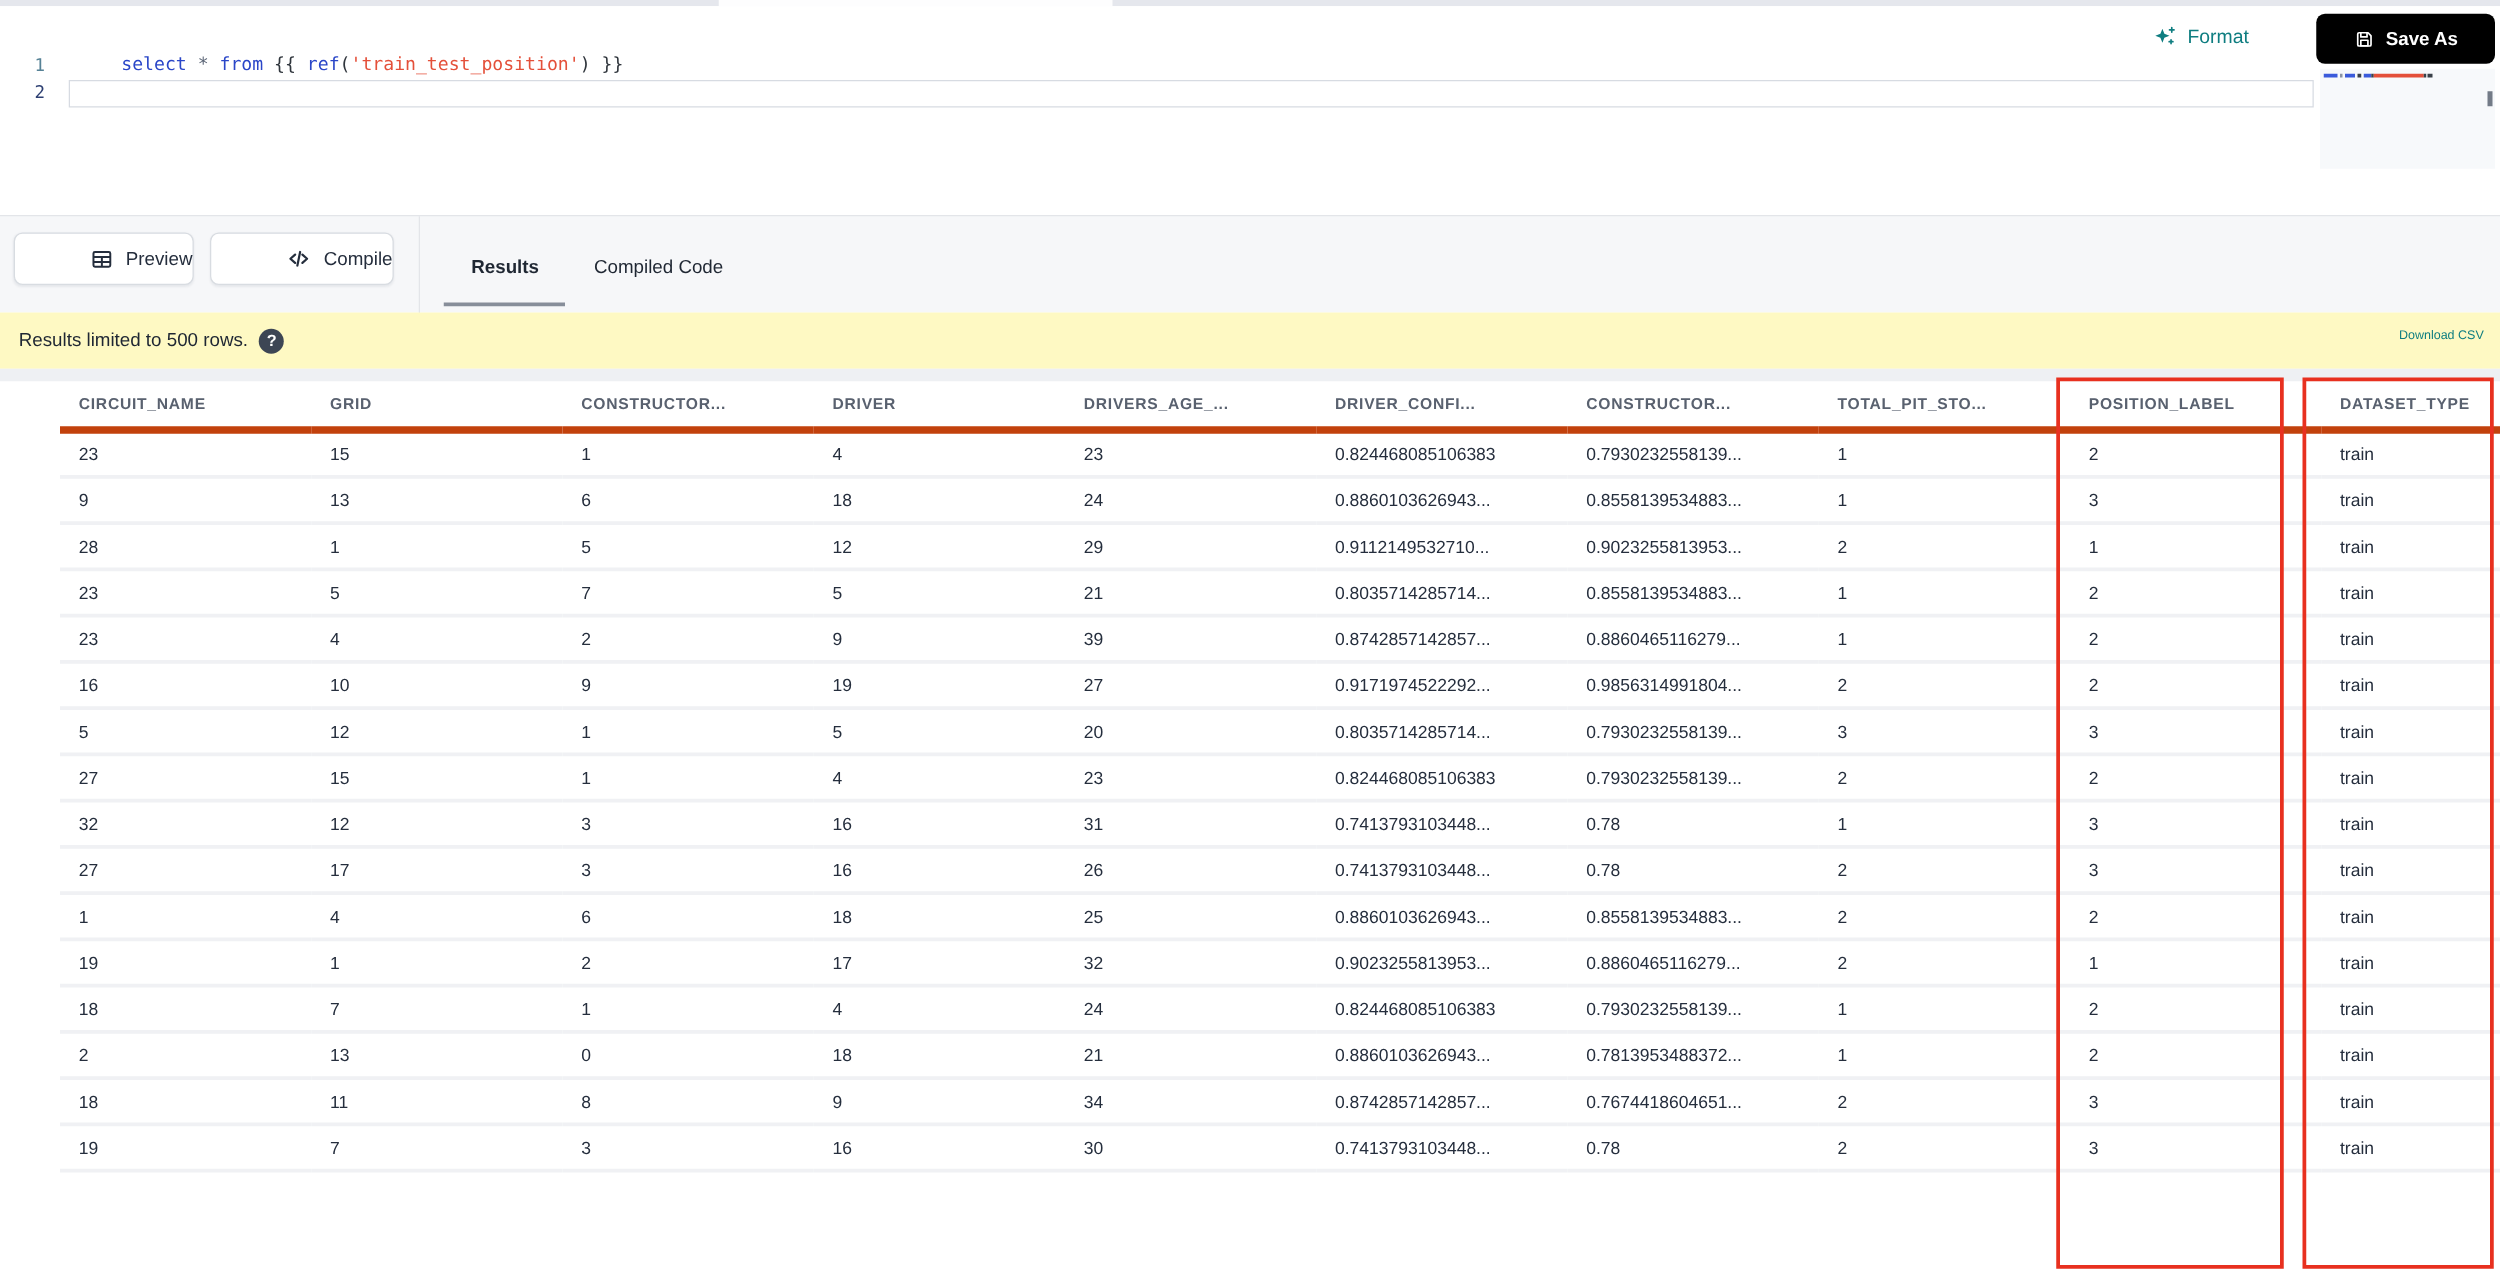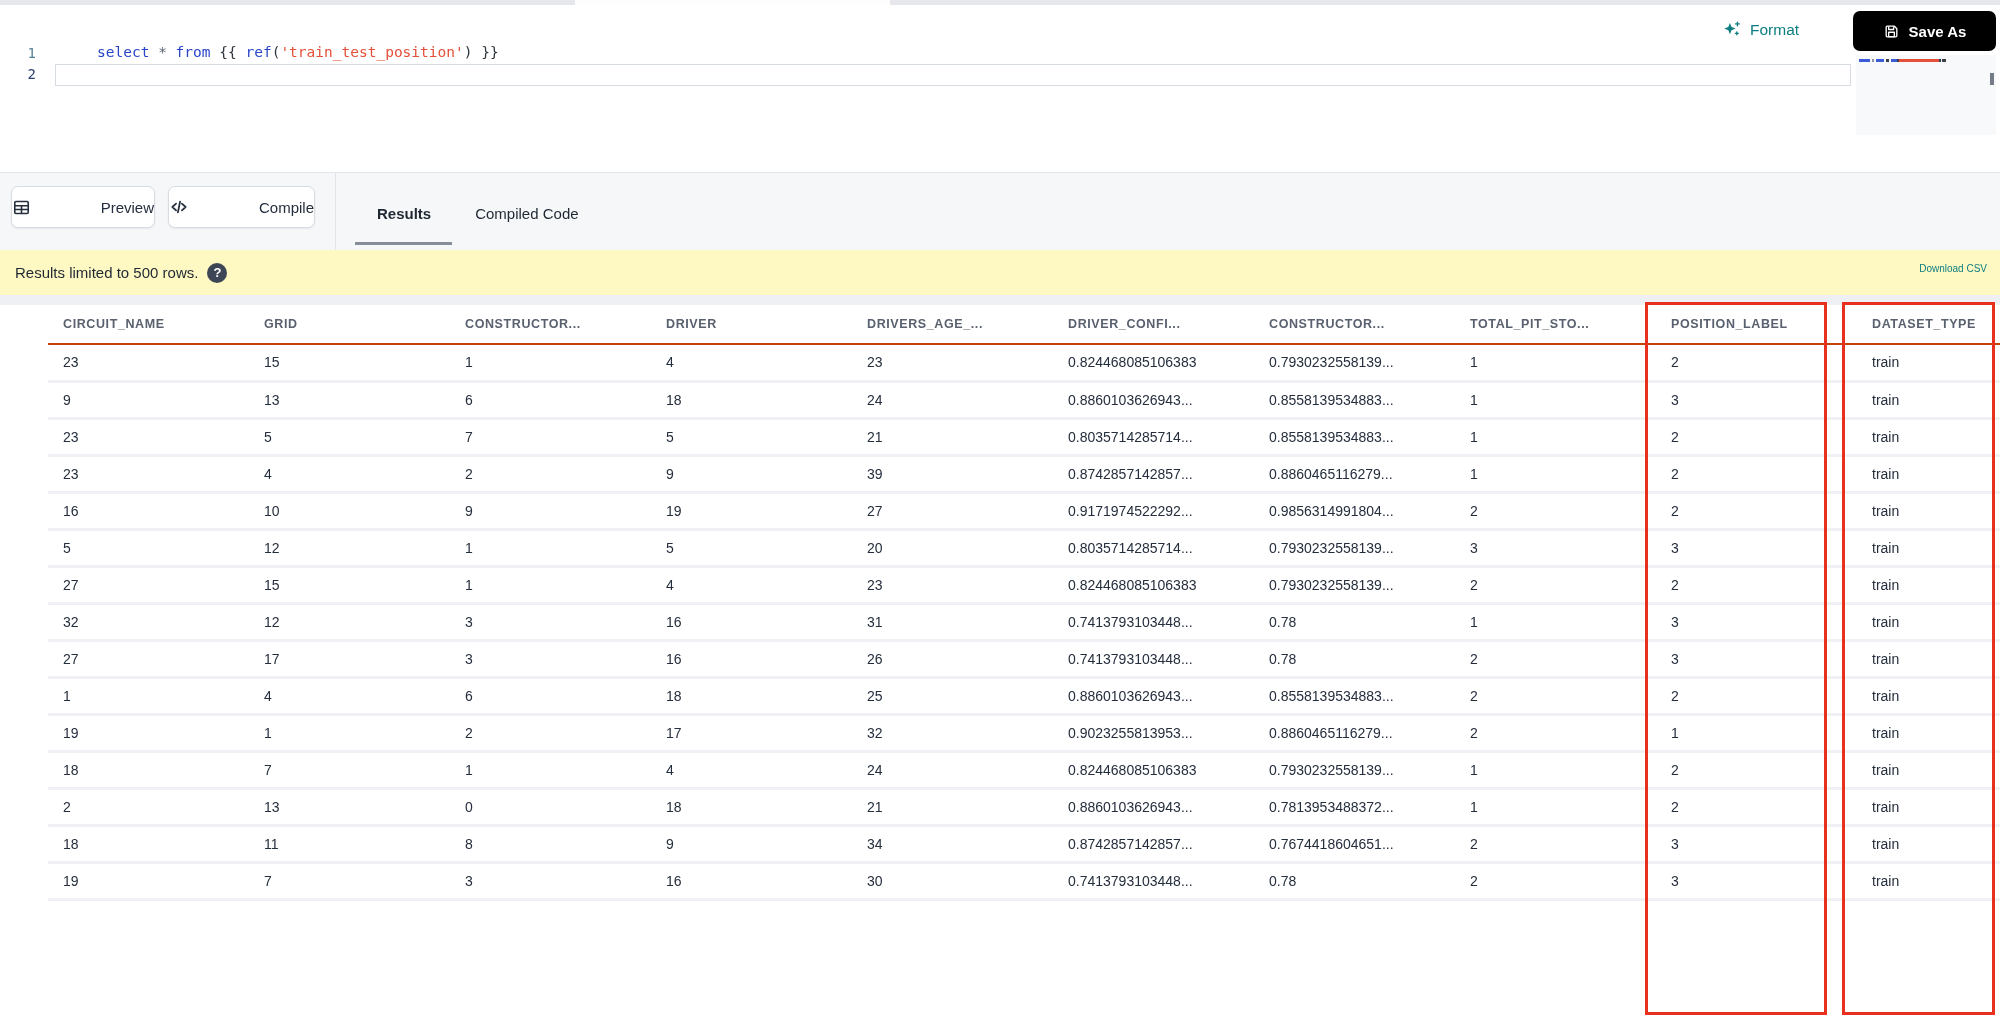--- a/index.html
+++ b/index.html
@@ -33,21 +33,21 @@
     justify-content:center; gap:9px; font-size:15px; font-weight:700; cursor:pointer; }
 
   .minimap { position:absolute; left:1856px; top:50px; width:140px; height:80px; background:#f7f9fb; }
   .minimap-line { position:absolute; left:3px; top:4px; display:flex; }
   .scroll-dot { position:absolute; right:2px; top:18px; width:4px; height:12px; background:#737b87; }
 
   
   .toolbar { position:absolute; top:172px; left:0; width:2000px; height:78px;
     background:#f6f7f9; border-top:1px solid #e3e5e9; }
   .btn { position:absolute; top:13px; height:42px; background:#fff; border:1px solid #d8dce1;
-    border-radius:7px; display:flex; align-items:center; justify-content:space-between; gap:10px;
+    border-radius:7px; display:flex; align-items:center; justify-content:flex-end; gap:10px;
     font-size:15px; color:#252e3d; font-weight:500; box-shadow:0 1px 2px rgba(20,30,50,.07);
     cursor:pointer; }
   .btn-preview { left:11px; width:144px; }
   .btn-compile { left:168px; width:147px; }
   .vdivider { position:absolute; left:335px; top:0; width:1px; height:78px; background:#e3e5e9; }
   .tabs { position:absolute; left:377px; top:0; height:78px; display:flex; gap:44px; }
   .tab { display:flex; align-items:center; font-size:15px; color:#1f2733; cursor:pointer;
     position:relative; padding-top:2px; }
   .tab.active { font-weight:700; }
   .tab.active::after { content:""; position:absolute; left:-22px; right:-21px; bottom:6px;
@@ -60,21 +60,21 @@
   .help-icon { margin-left:9px; width:20px; height:20px; border-radius:50%; background:#3d4654;
     color:#fff; font-size:13px; font-weight:700; display:flex; align-items:center;
     justify-content:center; cursor:pointer; }
   .download-csv { position:absolute; right:13px; top:13px; font-size:10px; color:#0e7d80; cursor:pointer; }
 
   .band { position:absolute; top:295px; left:0; width:2000px; height:10px; background:#eef0f3; }
 
   
   .tablewrap { position:absolute; top:305px; left:0; width:2000px; }
   table { border-collapse:collapse; margin-left:48px; width:1952px; table-layout:fixed; }
-  thead th { height:39px; border-bottom:2px solid #c2410c; text-align:left; padding-left:15px;
+  thead th { height:39px; border-bottom:6px solid #c2410c; text-align:left; padding-left:15px;
     font-size:12.5px; color:#59616f; letter-spacing:0.6px; font-weight:700; white-space:nowrap;
     overflow:hidden; }
   tbody td { height:37px; border-bottom:3px solid #f0f1f4; padding-left:15px; font-size:14px;
     color:#252e3d; background:#fff; white-space:nowrap; overflow:hidden; }
 
   
   .hlbox { position:absolute; border:3px solid #e8301f; background:transparent; pointer-events:none; }
   .hlbox1 { left:1645px; top:302px; width:182px; height:713px; }
   .hlbox2 { left:1842px; top:302px; width:153px; height:713px; }
 
@@ -216,20 +216,32 @@
           <td>6</td>
           <td>18</td>
           <td>24</td>
           <td>0.8860103626943...</td>
           <td>0.8558139534883...</td>
           <td>1</td>
           <td>3</td>
           <td>train</td>
         </tr>
         <tr>
+          <td>28</td>
+          <td>1</td>
+          <td>5</td>
+          <td>12</td>
+          <td>29</td>
+          <td>0.9112149532710...</td>
+          <td>0.9023255813953...</td>
+          <td>2</td>
+          <td>1</td>
+          <td>train</td>
+        </tr>
+        <tr>
           <td>23</td>
           <td>5</td>
           <td>7</td>
           <td>5</td>
           <td>21</td>
           <td>0.8035714285714...</td>
           <td>0.8558139534883...</td>
           <td>1</td>
           <td>2</td>
           <td>train</td>

